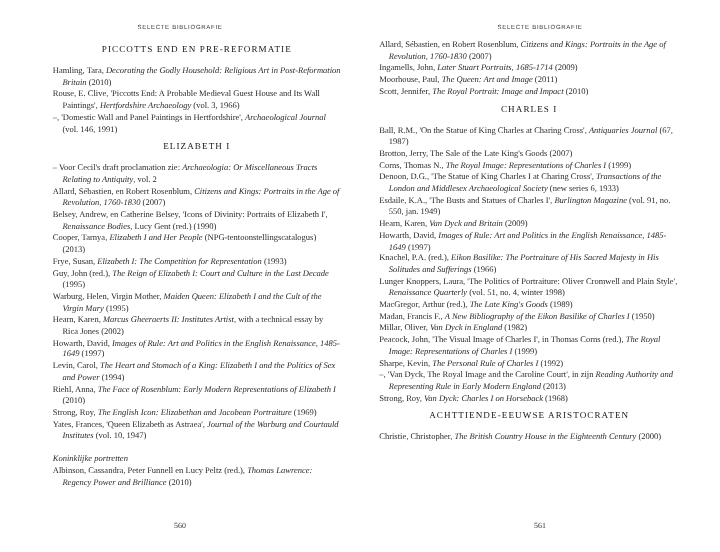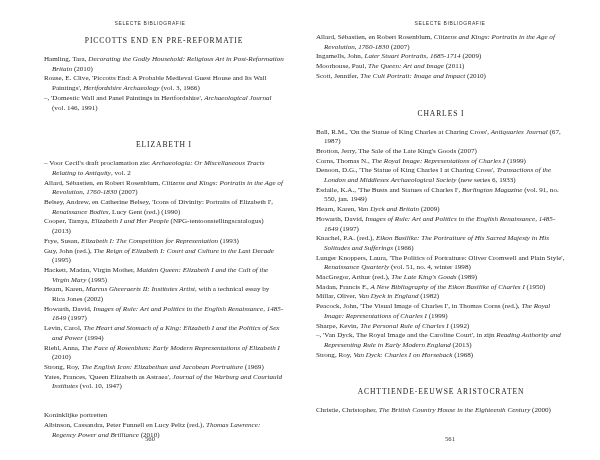--- a/index.html
+++ b/index.html
@@ -14,29 +14,29 @@
     color: #333; text-transform: uppercase;
   }
   .content { position: absolute; top: 36px; width: 240px; }
   .page.left .content { left: 44px; }
   .page.right .content { left: 16px; width: 250px; }
   .section-heading {
     text-align: center; font-family: "Liberation Serif", serif; font-size: 7.6px;
     letter-spacing: 0.9px; text-transform: uppercase; color: #222; margin: 0 0 9px 0;
     line-height: 10px;
   }
-  .section-heading.spaced { margin-top: 27px; }
+  .section-heading.spaced { margin-top: 4px; }
   .entry {
     font-family: "Liberation Serif", serif; font-size: 7.1px; line-height: 9.7px;
     padding-left: 8px; text-indent: -8px; color: #2a2a2a;
   }
   .entry i { font-style: italic; }
   .subhead {
-    font-family: "Liberation Serif", serif; font-size: 7.1px;
-    line-height: 9.7px; margin-top: 19px;
+    font-family: "Liberation Serif", serif; font-style: italic; font-size: 7.1px;
+    line-height: 9.7px; margin-top: 9px;
   }
   .folio {
     position: absolute; top: 435px; left: 0; width: 300px; text-align: center;
     font-family: "Liberation Serif", serif; font-size: 6.6px; color: #333;
   }
 </style>
 </head>
 <body>
 
 <div class="page left">
@@ -49,21 +49,21 @@
         <div class="entry"><span>–, 'Domestic Wall and Panel Paintings in Hertfordshire', </span><i>Archaeological Journal</i><span> (vol. 146, 1991)</span></div>
       </div>
     <div class="section-heading spaced">Elizabeth I</div>
     <div>
         <div class="entry"><span>– Voor Cecil's draft proclamation zie: </span><i>Archaeologia: Or Miscellaneous Tracts Relating to Antiquity</i><span>, vol. 2</span></div>
         <div class="entry"><span>Allard, Sébastien, en Robert Rosenblum, </span><i>Citizens and Kings: Portraits in the Age of Revolution, 1760-1830</i><span> (2007)</span></div>
         <div class="entry"><span>Belsey, Andrew, en Catherine Belsey, 'Icons of Divinity: Portraits of Elizabeth I', </span><i>Renaissance Bodies</i><span>, Lucy Gent (red.) (1990)</span></div>
         <div class="entry"><span>Cooper, Tarnya, </span><i>Elizabeth I and Her People</i><span> (NPG-tentoonstellingscatalogus) (2013)</span></div>
         <div class="entry"><span>Frye, Susan, </span><i>Elizabeth I: The Competition for Representation</i><span> (1993)</span></div>
         <div class="entry"><span>Guy, John (red.), </span><i>The Reign of Elizabeth I: Court and Culture in the Last Decade</i><span> (1995)</span></div>
-        <div class="entry"><span>Hackett, Madan, Virgin Mother, </span><i>Maiden Queen: Elizabeth I and the Cult of the Virgin Mary</i><span> (1995)</span></div>
+        <div class="entry"><span>Warburg, Helen, Virgin Mother, </span><i>Maiden Queen: Elizabeth I and the Cult of the Virgin Mary</i><span> (1995)</span></div>
         <div class="entry"><span>Hearn, Karen, </span><i>Marcus Gheeraerts II: Institutes Artist</i><span>, with a technical essay by Rica Jones (2002)</span></div>
         <div class="entry"><span>Howarth, David, </span><i>Images of Rule: Art and Politics in the English Renaissance, 1485-1649</i><span> (1997)</span></div>
         <div class="entry"><span>Levin, Carol, </span><i>The Heart and Stomach of a King: Elizabeth I and the Politics of Sex and Power</i><span> (1994)</span></div>
         <div class="entry"><span>Riehl, Anna, </span><i>The Face of Rosenblum: Early Modern Representations of Elizabeth I</i><span> (2010)</span></div>
         <div class="entry"><span>Strong, Roy, </span><i>The English Icon: Elizabethan and Jacobean Portraiture</i><span> (1969)</span></div>
         <div class="entry"><span>Yates, Frances, 'Queen Elizabeth as Astraea', </span><i>Journal of the Warburg and Courtauld Institutes</i><span> (vol. 10, 1947)</span></div>
       </div>
     <div class="subhead">Koninklijke portretten</div>
     <div>
         <div class="entry"><span>Albinson, Cassandra, Peter Funnell en Lucy Peltz (red.), </span><i>Thomas Lawrence: Regency Power and Brilliance</i><span> (2010)</span></div>
@@ -72,21 +72,21 @@
   <div class="folio">560</div>
 </div>
 
 <div class="page right">
   <div class="running-head">Selecte bibliografie</div>
   <div class="content" style="top:33px;">
     <div>
         <div class="entry"><span>Allard, Sébastien, en Robert Rosenblum, </span><i>Citizens and Kings: Portraits in the Age of Revolution, 1760-1830</i><span> (2007)</span></div>
         <div class="entry"><span>Ingamells, John, </span><i>Later Stuart Portraits, 1685-1714</i><span> (2009)</span></div>
         <div class="entry"><span>Moorhouse, Paul, </span><i>The Queen: Art and Image</i><span> (2011)</span></div>
-        <div class="entry"><span>Scott, Jennifer, </span><i>The Cult Portrait: Image and Impact</i><span> (2010)</span></div>
+        <div class="entry"><span>Scott, Jennifer, </span><i>The Royal Portrait: Image and Impact</i><span> (2010)</span></div>
       </div>
     <div class="section-heading spaced">Charles I</div>
     <div>
         <div class="entry"><span>Ball, R.M., 'On the Statue of King Charles at Charing Cross', </span><i>Antiquaries Journal</i><span> (67, 1987)</span></div>
         <div class="entry"><span>Brotton, Jerry, The Sale of the Late King's Goods (2007)</span><i></i><span></span></div>
         <div class="entry"><span>Corns, Thomas N., </span><i>The Royal Image: Representations of Charles I</i><span> (1999)</span></div>
         <div class="entry"><span>Denoon, D.G., 'The Statue of King Charles I at Charing Cross', </span><i>Transactions of the London and Middlesex Archaeological Society</i><span> (new series 6, 1933)</span></div>
         <div class="entry"><span>Esdaile, K.A., 'The Busts and Statues of Charles I', </span><i>Burlington Magazine</i><span> (vol. 91, no. 550, jan. 1949)</span></div>
         <div class="entry"><span>Hearn, Karen, </span><i>Van Dyck and Britain</i><span> (2009)</span></div>
         <div class="entry"><span>Howarth, David, </span><i>Images of Rule: Art and Politics in the English Renaissance, 1485-1649</i><span> (1997)</span></div>

